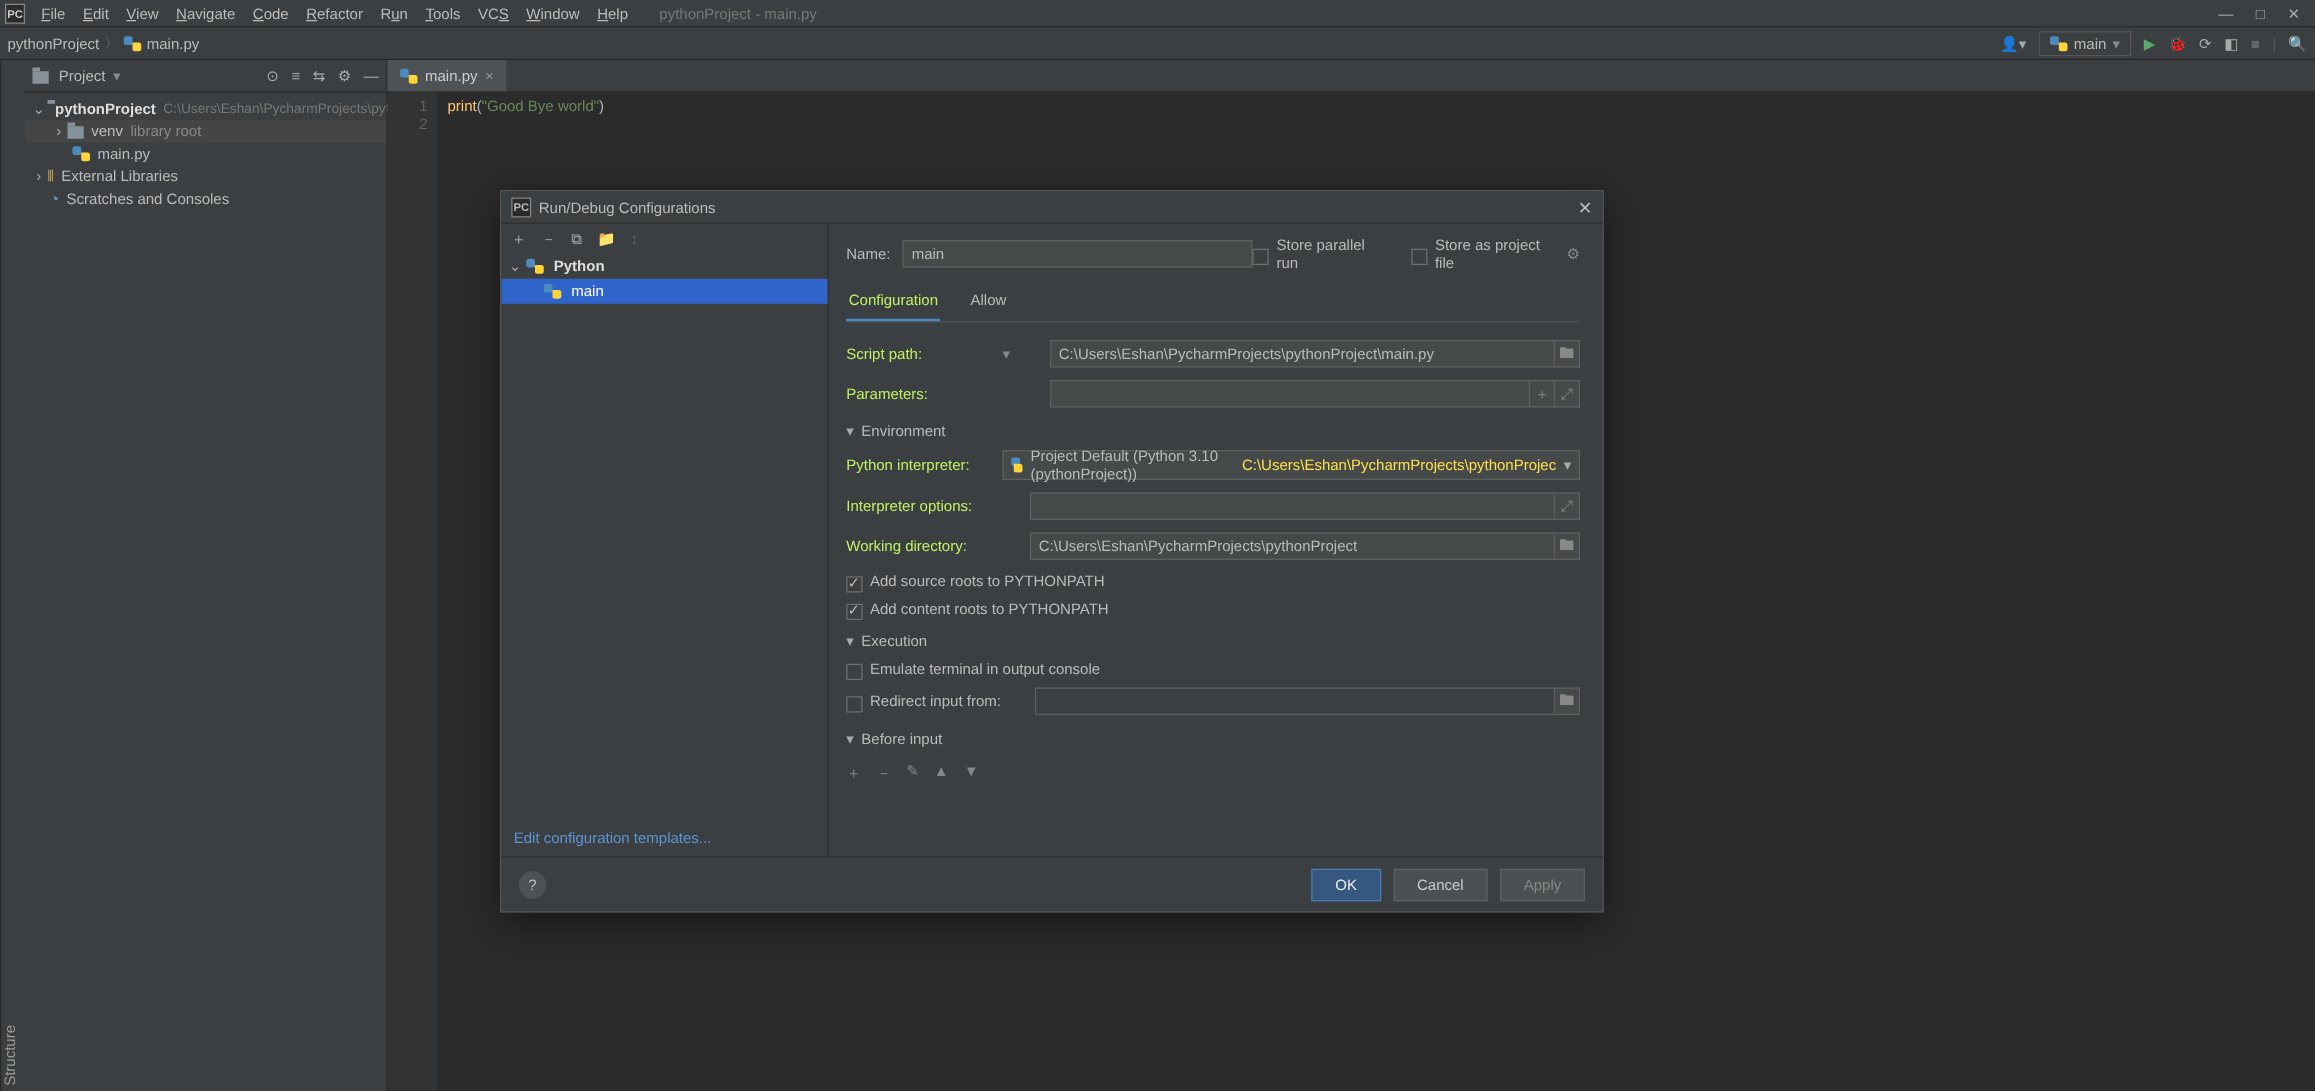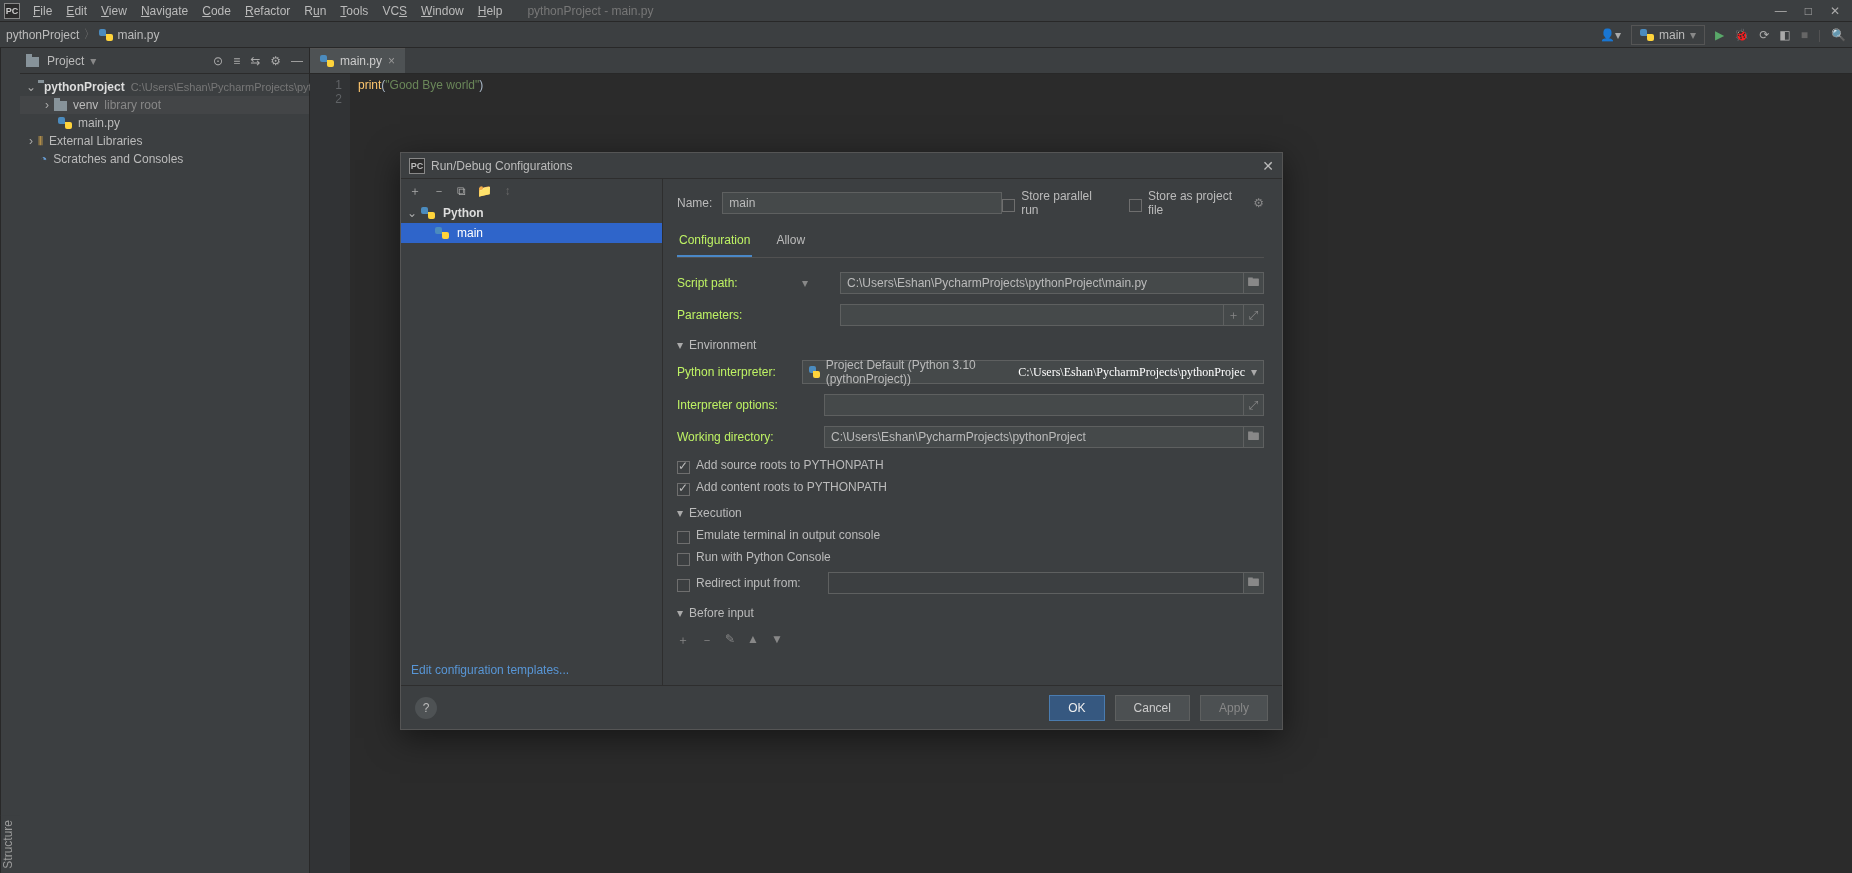--- a/index.html
+++ b/index.html
@@ -67,21 +67,21 @@
 .tab2.active { border-bottom:2px solid #4a88c7; color:#bef264; }
 .section { display:flex; align-items:center; gap:6px; color:#bbb; margin:12px 0 8px; }
 .section .arr { color:#aaa; }
 .field-row { display:flex; align-items:center; margin-bottom:10px; }
 .field-row .flbl { width:125px; color:#bef264; }
 .field-row .fval { flex:1; display:flex; align-items:center;padding-left:22px; }
 .field-row .fval .input { flex:1; }
 .field-row.highlight { border:2px solid #c62828; padding:2px; margin-left:-4px; margin-right:-4px; }
 .field-row .icon-btn { width:20px; height:22px; color:#888; display:flex; align-items:center; justify-content:center; border:1px solid #5e6060; border-left:none; background:#45494a; }
 .interp { background:#45494a; border:1px solid #5e6060; height:24px; flex:1; display:flex; align-items:center; padding:0 6px; gap:6px; color:#bbb; }
-.interp .dim { color:#ffffff; margin-left:4px;font-family:Liberation Serif, serif; }
+.interp .dim { color:#fde047; margin-left:4px; }
 .checkbox-row { display:flex; align-items:center; margin-bottom:8px; color:#bbb; }
 .before-launch-tools { display:flex; gap:12px; color:#888; padding:4px 0; }
 .dlg-footer { height:44px; border-top:1px solid #2e2e2e; display:flex; align-items:center; padding:0 14px; gap:10px; }
 .help-btn { width:22px; height:22px; border-radius:11px; background:#4e5254; color:#bbb; display:flex; align-items:center; justify-content:center; }
 .btn { height:26px; padding:0 18px; border:1px solid #5e6060; background:#4c5052; color:#ccc; cursor:pointer; display:flex; align-items:center; }
 .btn.primary { background:#365880; border-color:#4a7cb0; color:#eee; }
 .footer-spacer { flex:1; }
 .tool-icon{color:#aaa;}
 </style>
 </head>
@@ -304,24 +304,20 @@
         </div>
 
       <div class="section">
           <span class="arr">▾</span>
           <span>Execution</span>
         </div>
       <div class="checkbox-row">
           <span class="chk"></span>
           <span>Emulate terminal in output console</span>
         </div>
-      <div class="checkbox-row">
-          <span class="chk"></span>
-          <span>Run with Python Console</span>
-        </div>
       <div class="field-row">
         <span class="chk"></span>
         <span style="width:110px">Redirect input from:</span>
         <div class="fval">
             <input class="input ro" disabled="" style="">
             <span class="icon-btn">🖿</span>
           </div>
       </div>
 
       <div class="section">

